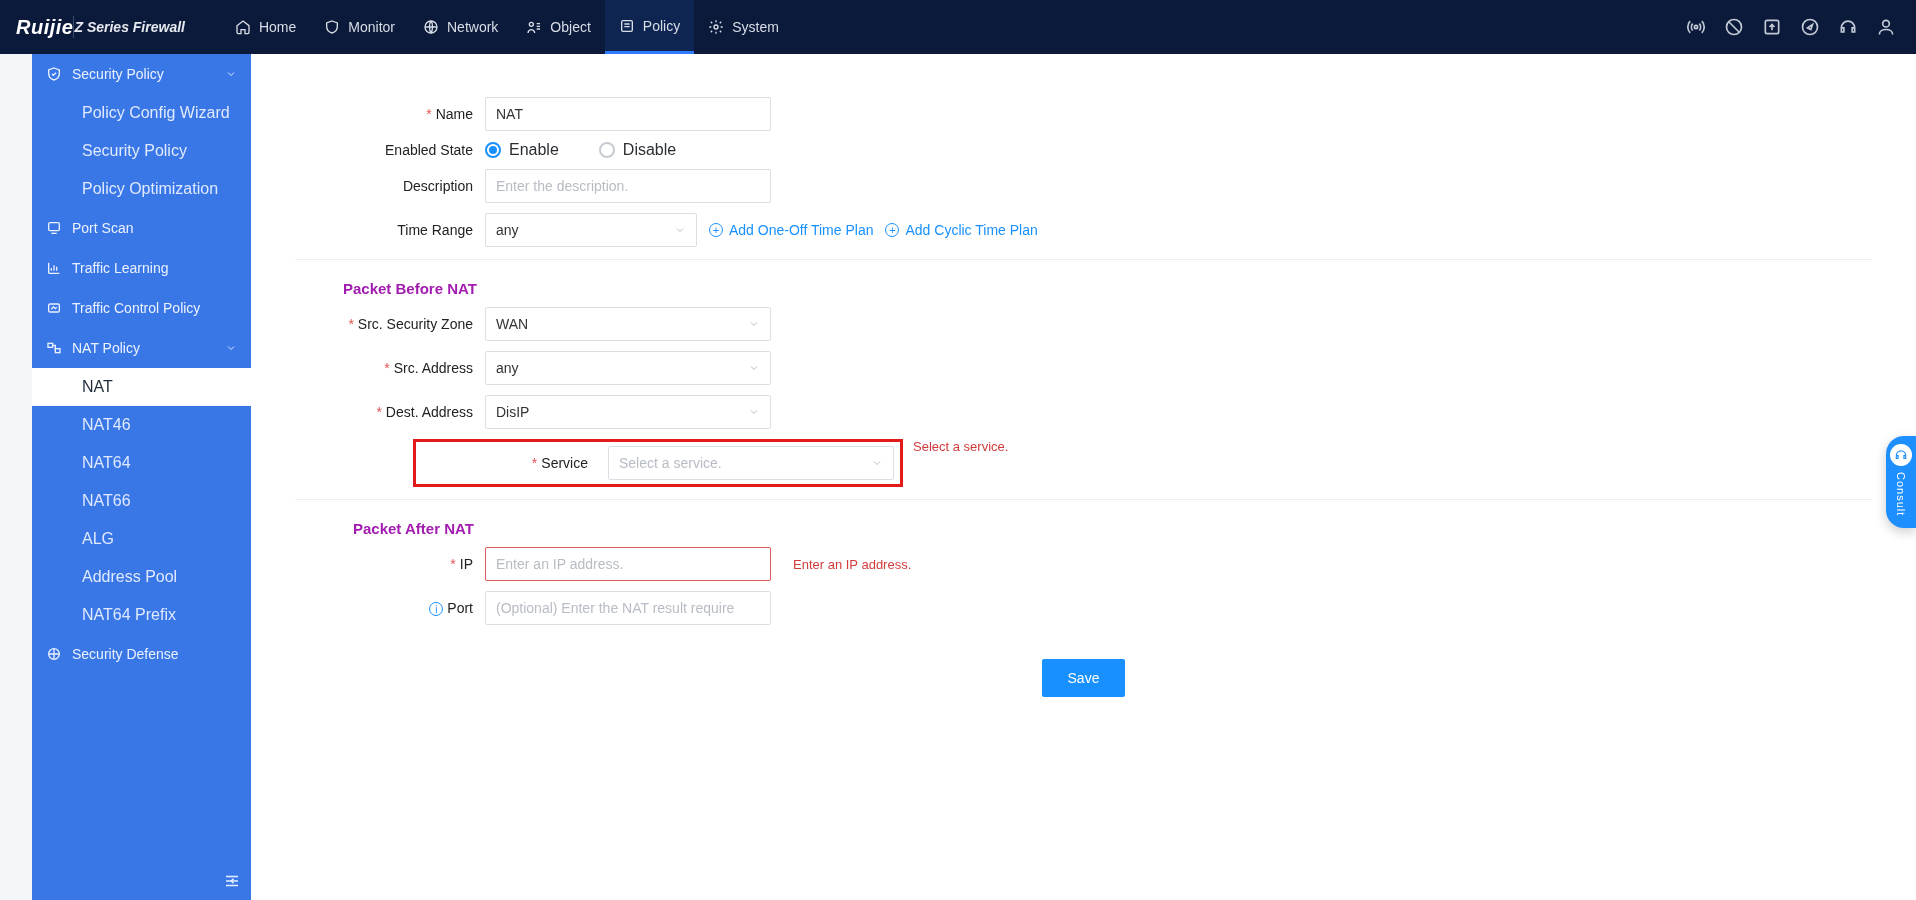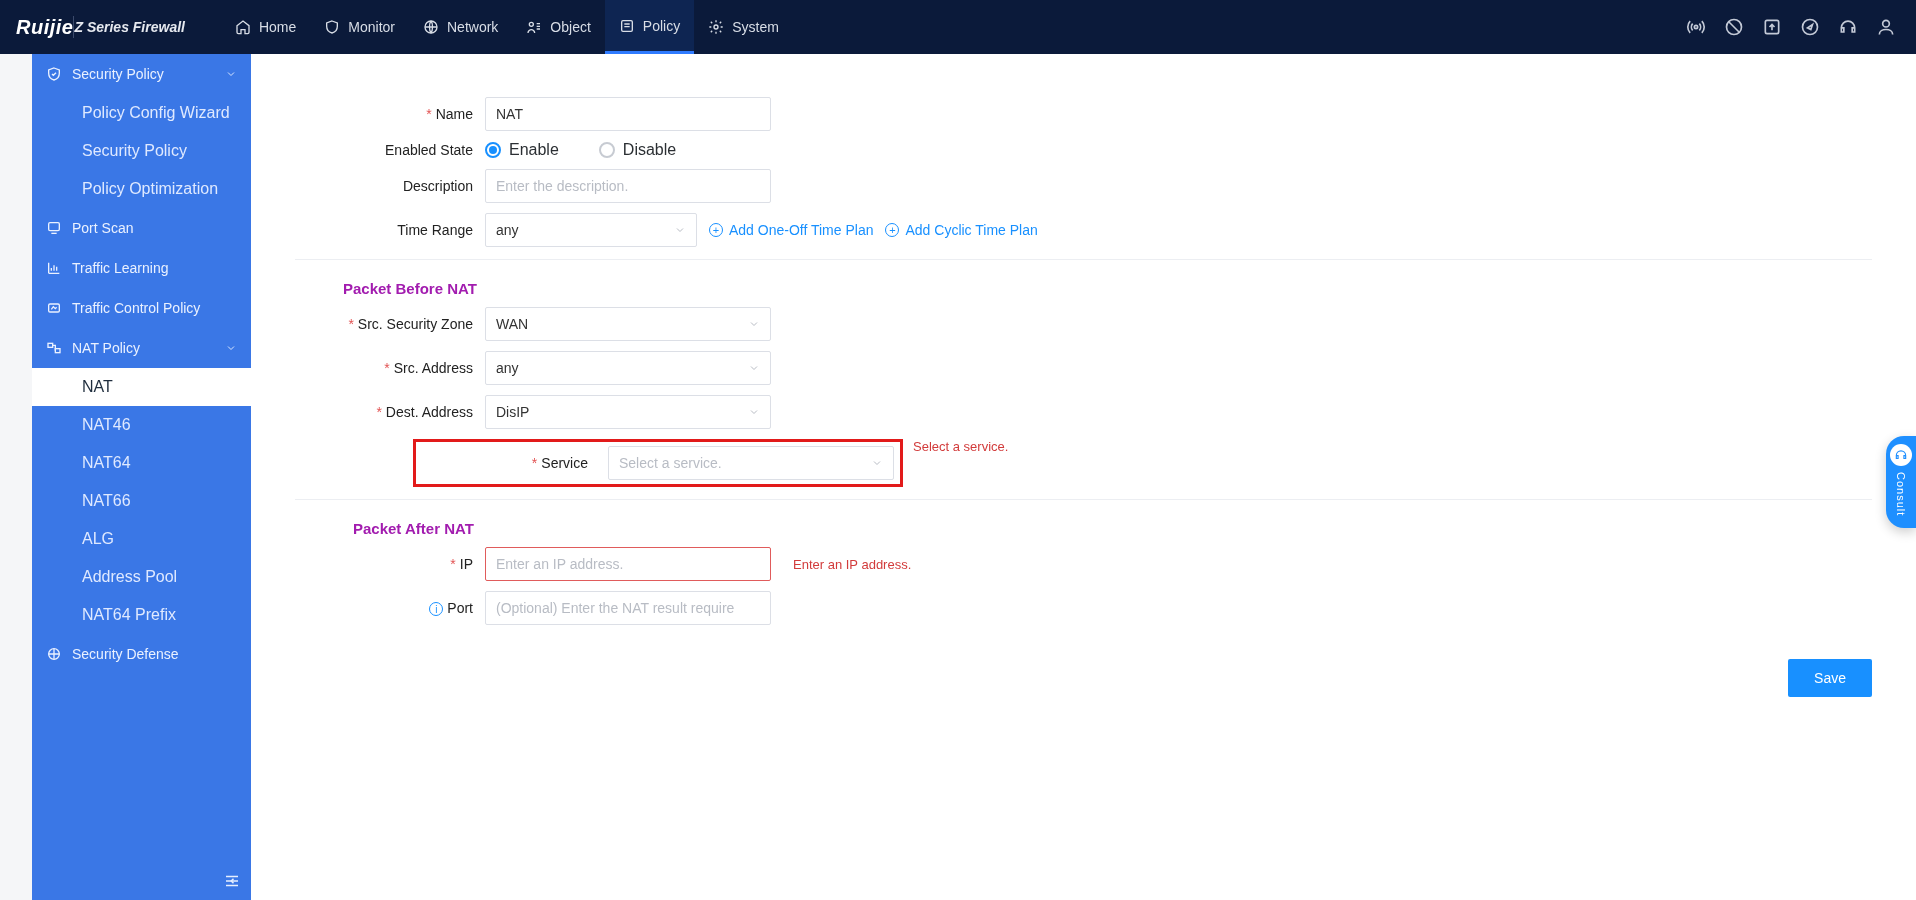--- a/index.html
+++ b/index.html
@@ -69,21 +69,21 @@
   .radio.checked .dot::after{content:"";width:8px;height:8px;border-radius:50%;background:var(--blue);}
   .link{color:var(--blue);display:inline-flex;align-items:center;gap:6px;cursor:pointer;font-size:14px;}
   .link .plus{width:14px;height:14px;border:1px solid var(--blue);border-radius:50%;display:inline-flex;align-items:center;justify-content:center;font-size:11px;line-height:1;}
   .section-title{font-weight:700;font-size:15px;margin:20px 0 8px 48px;color:#a21caf;}
   .divider-line{height:1px;background:#eceef2;margin:12px 0 6px 0;}
   .highlight-box{border:3px solid #e21a1a;padding:4px 6px;display:inline-flex;align-items:center;gap:10px;}
   .highlight-row{margin:6px 0;display:flex;align-items:flex-start;}
   .highlight-row .label-inner{width:176px;text-align:right;color:#222;font-size:14px;padding-right:10px;}
   .highlight-row .label-inner .req{color:var(--required);margin-right:4px;}
 
-  .footer{display:flex;justify-content:flex-end;padding:24px 0 6px 0;}
+  .footer{display:flex;justify-content:center;padding:24px 0 6px 0;}
   .btn-primary{background:var(--blue);color:#fff;border:none;height:38px;padding:0 26px;font-size:14px;border-radius:2px;cursor:pointer;}
 
   
   svg{display:block;}
 
   
   .consult{
     position:fixed;right:0;top:436px;z-index:50;
     background:#1e8fff;color:#fff;border-radius:18px 0 0 18px;
     width:30px;padding:8px 4px 12px 4px;display:flex;flex-direction:column;align-items:center;gap:6px;

